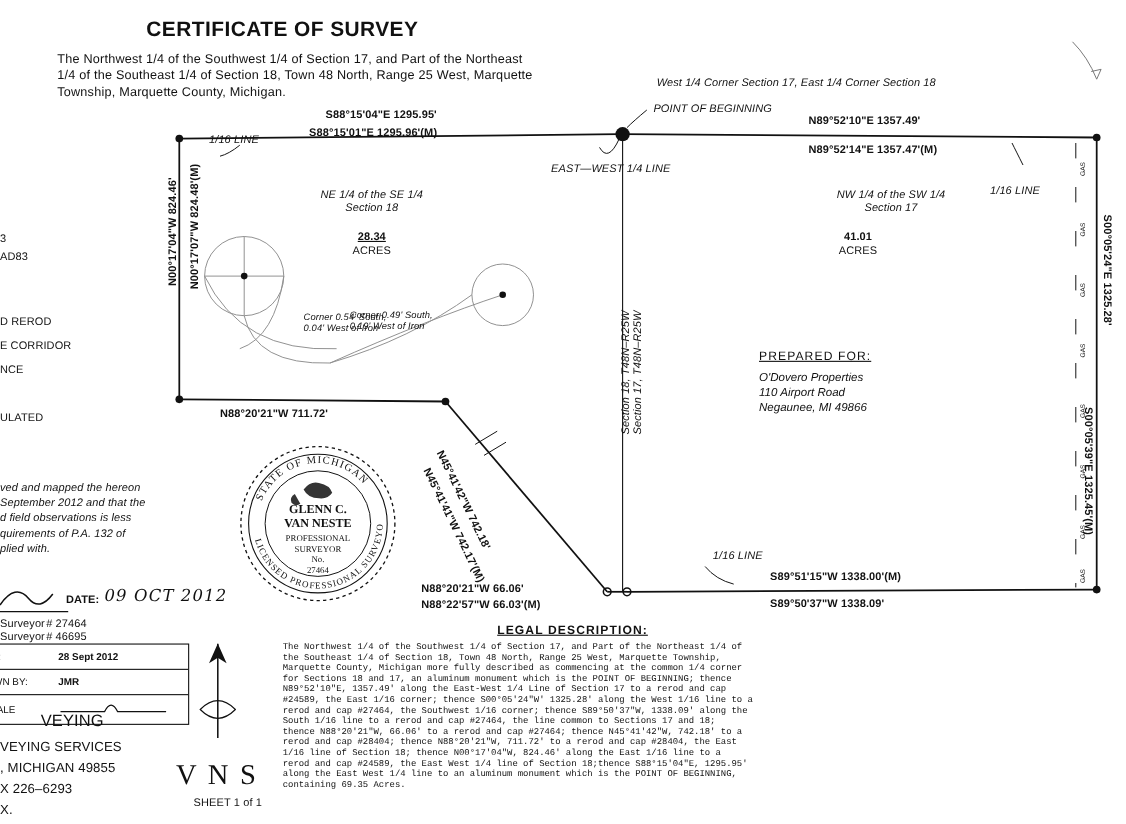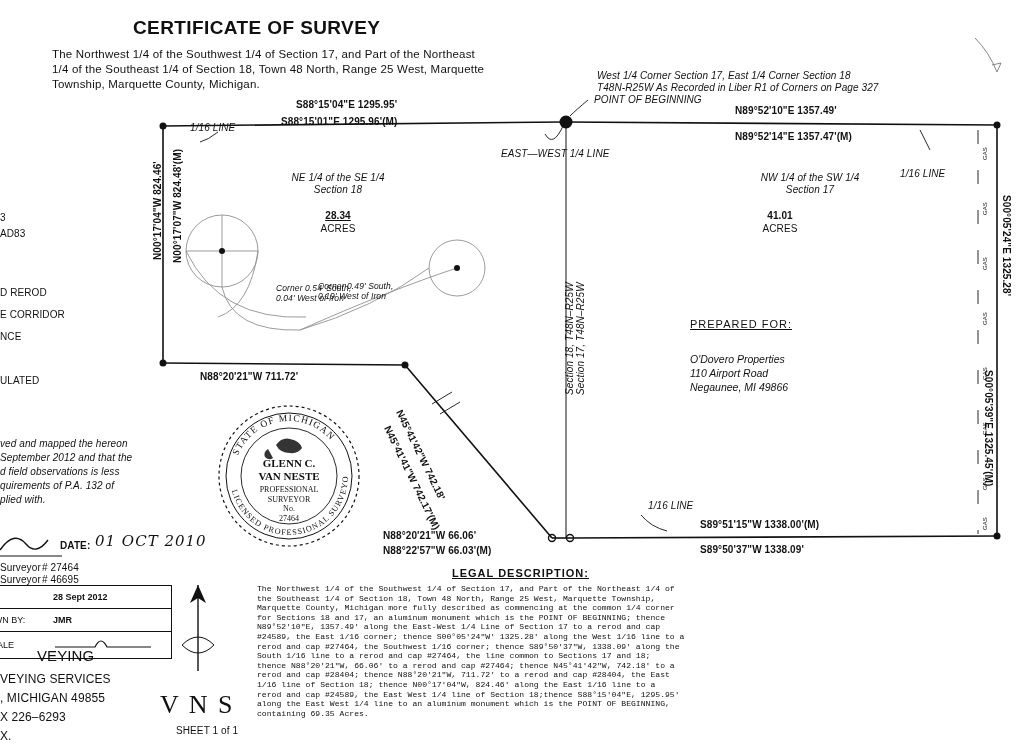--- a/index.html
+++ b/index.html
@@ -40,21 +40,21 @@
   .legal-title{
     font-family:"Liberation Sans", sans-serif;
     font-size:11px;font-weight:bold;letter-spacing:1px;text-decoration:underline;
   }
   .prep-title{
     font-family:"Liberation Sans", sans-serif;
     font-size:11px;letter-spacing:1px;text-decoration:underline;
   }
   .prep-body{
     font-family:"Liberation Sans", sans-serif;
-    font-style:italic;font-size:10.5px;line-height:13.5px;margin-top:16px;
+    font-style:italic;font-size:10.5px;line-height:13.5px;
   }
   .seal-name{
     font-family:"Liberation Serif", serif;
     font-weight:bold;font-size:11px;line-height:13px;text-align:center;
   }
   .seal-sub{
     font-family:"Liberation Serif", serif;
     font-size:8px;line-height:9.5px;text-align:center;
   }
   .titleblock{
@@ -79,21 +79,20 @@
 
 <div class="doc">
 
   <div class="abs title" style="left:133px;top:17px;">CERTIFICATE OF SURVEY</div>
 
   <div class="abs hdr" style="left:52px;top:47px;width:560px;white-space:pre-wrap;">The Northwest 1/4 of the Southwest 1/4 of Section 17, and Part of the Northeast
 1/4 of the Southeast 1/4 of Section 18, Town 48 North, Range 25 West, Marquette
 Township, Marquette County, Michigan.</div>
 
   <div class="abs lbl lbl-i" style="left:597px;top:70px;width:420px;">West 1/4 Corner Section 17, East 1/4 Corner Section 18</div>
-  <div class="abs lbl lbl-i" style="left:597px;top:82px;width:420px;">T48N-R25W As Recorded in Liber R1 of Corners on Page 327</div>
   <div class="abs lbl lbl-i" style="left:594px;top:94px;">POINT OF BEGINNING</div>
 
   <svg class="abs" style="left:0;top:0;" width="1024" height="749">
 
     <g stroke="#111" fill="none" stroke-width="1.6">
 
       <line x1="163" y1="126" x2="563" y2="122"></line>
 
       <line x1="566" y1="122" x2="997" y2="125"></line>
 
@@ -253,21 +252,21 @@
 d field observations is less
 quirements of P.A. 132 of
 plied with.</div>
 
   <div class="abs" style="left:0px;top:520px;width:240px;">
     <svg width="240" height="40" style="position:absolute;left:0;top:0;">
       <path d="M0 30 q14 -20 26 -6 q10 12 22 -4" stroke="#111" stroke-width="1.4" fill="none"></path>
       <line x1="0" y1="36" x2="62" y2="36" stroke="#111" stroke-width="1"></line>
     </svg>
     <div class="abs lbl b" style="left:60px;top:20px;">DATE:</div>
-    <div class="abs handwrite" style="left:95px;top:12px;">01 OCT 2010</div>
+    <div class="abs handwrite" style="left:95px;top:12px;">09 OCT 2012</div>
   </div>
   <div class="abs lbl" style="left:0px;top:562px;">Surveyor</div>
   <div class="abs lbl" style="left:42px;top:562px;"># 27464</div>
   <div class="abs lbl" style="left:0px;top:574px;">Surveyor</div>
   <div class="abs lbl" style="left:42px;top:574px;"># 46695</div>
 
   <div class="abs titleblock" style="left:-30px;top:585px;width:200px;height:72px;">
     <div class="tb-row" style="height:22px;">
       <span style="width:78px;">DATE:</span>
       <span style="font-weight:bold;">28 Sept 2012</span>

